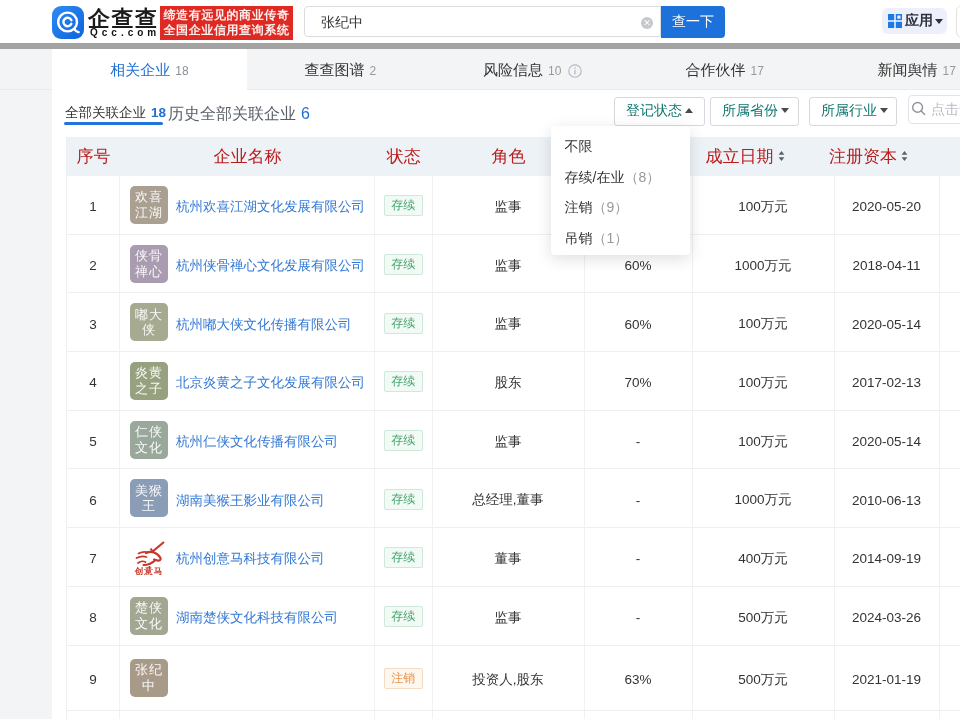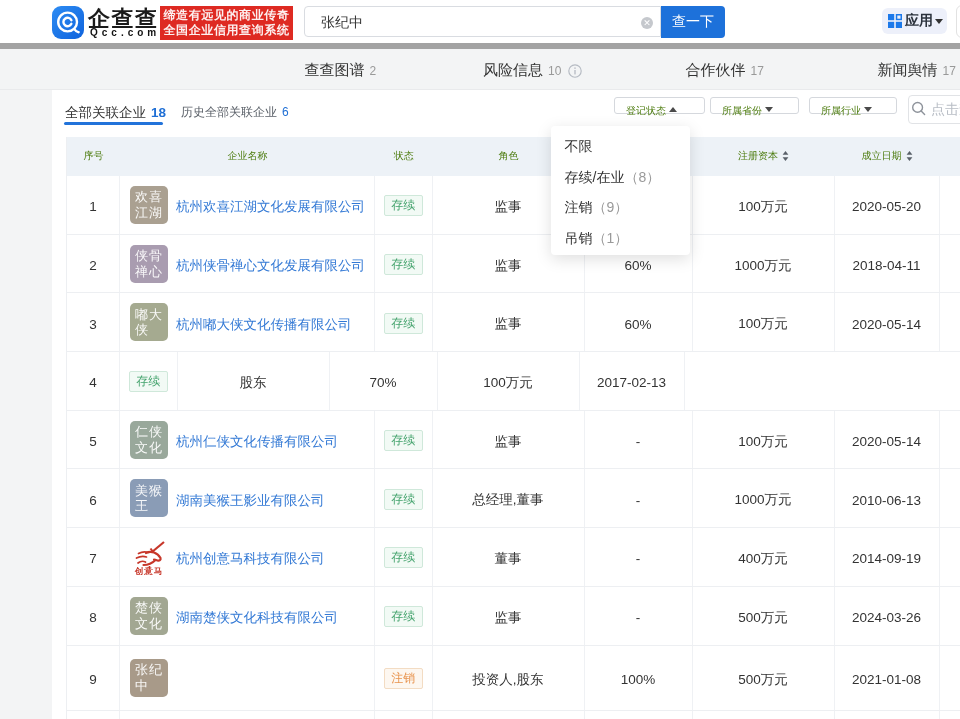--- a/index.html
+++ b/index.html
@@ -24,40 +24,40 @@
 #tabbar{position:absolute;left:0;top:49px;width:960px;height:41px;background:#f3f4f5;border-bottom:1px solid #e9eaec;z-index:5}
 .tab{position:absolute;top:0;height:41px;line-height:41px;font-size:15px;color:#333;white-space:nowrap}
 .tab .cnt{font-size:12px;color:#999;margin-left:5px}
 #tab1{left:52px;width:195px;background:#fff;height:42px;text-align:center;color:#1f6fd5}
 #tab1 .cnt{color:#8a9099}
 
 #content{position:absolute;left:52px;top:90px;width:908px;height:629px;background:#fff}
 #sn1{position:absolute;left:13px;top:14px;font-size:13.5px;font-weight:400;color:#333}
 #sn1 b{color:#1f6fd5;margin-left:5px}
 #snline{position:absolute;left:12px;top:32px;width:99px;height:3px;background:#2273da;border-radius:2px}
-#sn2{position:absolute;left:129px;top:14px;font-size:12px;color:#5a6068}
+#sn2{position:absolute;left:116px;top:14px;font-size:16px;color:#5a6068}
 #sn2 b{color:#1f6fd5;font-weight:400;margin-left:5px}
-.fbtn{position:absolute;top:7px;height:17px;border:1px solid #d5d8dd;border-radius:3px;background:#fff;font-size:10px;color:#4d7c0f;line-height:25px;padding-left:11px}
+.fbtn{position:absolute;top:7px;height:29px;border:1px solid #d5d8dd;border-radius:3px;background:#fff;font-size:14px;color:#0f766e;line-height:25px;padding-left:11px}
 .caret-d{display:inline-block;width:0;height:0;border:4.5px solid transparent;border-top:5.5px solid #4a4a4a;border-bottom:none;margin-left:3px;vertical-align:2px}
 .caret-u{display:inline-block;width:0;height:0;border:4.5px solid transparent;border-bottom:5.5px solid #4a4a4a;border-top:none;margin-left:3px;vertical-align:2px}
 #fb1{left:562px;width:91px}
 #fb2{left:658px;width:89px}
 #fb3{left:757px;width:88px}
 #srchbox{position:absolute;left:856px;top:5px;width:130px;height:29px;border:1px solid #e1e3e6;border-radius:4px;background:#fff}
 #srchico{position:absolute;left:859px;top:11px}
 #hinttxt{position:absolute;left:879px;top:11px;font-size:14px;color:#b9bec6;white-space:nowrap}
 
 #tbl{position:absolute;left:14px;top:46.5px;width:947px;border-left:1px solid #edeff2}
 .hrow{display:flex;height:39.5px;background:#edf2f7}
-.hcell{display:flex;align-items:center;justify-content:center;font-size:10px;color:#4d7c0f}
+.hcell{display:flex;align-items:center;justify-content:center;font-size:17px;color:#b91c1c}
 .trow{display:flex;height:58.7px;border-bottom:1px solid #edeff2;background:#fff}
 .cell{display:flex;align-items:center;justify-content:center;font-size:13.5px;color:#333;border-right:1px solid #eff1f4;text-align:center;padding-top:4px}
 .c1{width:53px}.c2{width:255px}.c3{width:57.5px}.c4{width:152px}.c5{width:108px}.c6{width:142px}.c7{width:105px}.c8{width:60px;border-right:none}
 .cname{justify-content:flex-start;padding-left:10px;text-align:left;line-height:21px}
-.logo{width:38px;height:38px;border-radius:5px;margin-right:8px;margin-top:-4px;flex:none;color:rgba(255,255,255,.93);font-size:13px;line-height:15.5px;letter-spacing:1px;display:flex;align-items:center;justify-content:center;}
+.logo{width:38px;height:38px;border-radius:5px;margin-right:8px;margin-top:-4px;flex:none;color:rgba(255,255,255,.93);font-size:13px;line-height:15.5px;letter-spacing:1px;display:flex;align-items:center;justify-content:center;text-align:center}
 .lnk{color:#3379d5;text-decoration:none}
 .tag{width:39px;height:21px;margin-top:-2px;border:1px solid #cfe8da;background:#f2faf5;color:#44a36d;font-size:12px;line-height:19px;text-align:center;border-radius:2px;flex:none}
 .tag.x{border-color:#f3dcc3;background:#fdf7f0;color:#e8944f}
 .sort{margin-left:4px}
 
 #panel{position:absolute;left:551px;top:126px;width:139px;height:129px;background:#fff;border-radius:4px;box-shadow:0 4px 16px rgba(0,0,0,.13);z-index:40;padding-top:5px;overflow:hidden}
 .pitem{height:30.7px;line-height:30.7px;padding-left:13.5px;font-size:14px;color:#333}
 .pitem span{color:#999}
 </style>
 </head>
@@ -86,20 +86,21 @@
       <rect x="0" y="7.8" width="6.2" height="6.2" fill="#1c79ea"></rect>
       <rect x="7.8" y="7.8" width="6.2" height="6.2" fill="#1c79ea"></rect>
     </svg>
     <span id="apptxt">应用</span>
     <span id="appcaret"></span>
   </div>
   <div id="cutbtn"></div>
 </div>
 
 <div id="tabbar">
+  <div class="tab" id="tab1">相关企业<span class="cnt">18</span></div>
   <div class="tab" style="left:304.5px">查查图谱<span class="cnt">2</span></div>
   <div class="tab" style="left:483px">风险信息<span class="cnt">10</span><svg width="14" height="14" viewBox="0 0 14 14" style="margin-left:7px;vertical-align:-2.5px">
         <circle cx="7" cy="7" r="6.2" fill="none" stroke="#b5bac2" stroke-width="1.15"></circle>
         <rect x="6.35" y="6" width="1.3" height="4.4" fill="#b5bac2"></rect>
         <rect x="6.35" y="3.4" width="1.3" height="1.5" fill="#b5bac2"></rect>
       </svg></div>
   <div class="tab" style="left:685.5px">合作伙伴<span class="cnt">17</span></div>
   <div class="tab" style="left:877.5px">新闻舆情<span class="cnt">17</span></div>
 </div>
 
@@ -116,28 +117,28 @@
       <path d="M10.2 10 l3.4 3.4" stroke="#8e939b" stroke-width="1.4" stroke-linecap="round"></path>
     </svg>
   <span id="hinttxt">点击查询</span>
   <div id="tbl">
     <div class="hrow">
       <div class="hcell c1">序号</div>
       <div class="hcell c2">企业名称</div>
       <div class="hcell c3">状态</div>
       <div class="hcell c4">角色</div>
       <div class="hcell c5">持股比例</div>
+      <div class="hcell c7">成立日期<svg class="sort" width="7" height="10" viewBox="0 0 7 10">
+            <path d="M3.5 0 L6.4 3.8 H0.6 Z" fill="#596069"></path>
+            <path d="M3.5 10 L0.6 6.2 H6.4 Z" fill="#596069"></path>
+          </svg></div>
       <div class="hcell c6">注册资本<svg class="sort" width="7" height="10" viewBox="0 0 7 10">
             <path d="M3.5 0 L6.4 3.8 H0.6 Z" fill="#596069"></path>
             <path d="M3.5 10 L0.6 6.2 H6.4 Z" fill="#596069"></path>
           </svg></div>
-      <div class="hcell c7">成立日期<svg class="sort" width="7" height="10" viewBox="0 0 7 10">
-            <path d="M3.5 0 L6.4 3.8 H0.6 Z" fill="#596069"></path>
-            <path d="M3.5 10 L0.6 6.2 H6.4 Z" fill="#596069"></path>
-          </svg></div>
       <div class="hcell c8"></div>
     </div>
     <div class="trow">
       <div class="cell c1">1</div>
       <div class="cell c2 cname">
           <div class="logo" style="background:#aaa091">欢喜<br>江湖</div>
           <a class="lnk">杭州欢喜江湖文化发展有限公司</a>
         </div>
       <div class="cell c3">
           <span class="tag">存续</span>
@@ -173,20 +174,24 @@
           <span class="tag">存续</span>
         </div>
       <div class="cell c4">监事</div>
       <div class="cell c5">60%</div>
       <div class="cell c6">100万元</div>
       <div class="cell c7">2020-05-14</div>
       <div class="cell c8"></div>
     </div>
     <div class="trow">
       <div class="cell c1">4</div>
+      <div class="cell c2 cname">
+          <div class="logo" style="background:#97a17f">炎黄<br>之子</div>
+          <a class="lnk">北京炎黄之子文化发展有限公司</a>
+        </div>
       <div class="cell c3">
           <span class="tag">存续</span>
         </div>
       <div class="cell c4">股东</div>
       <div class="cell c5">70%</div>
       <div class="cell c6">100万元</div>
       <div class="cell c7">2017-02-13</div>
       <div class="cell c8"></div>
     </div>
     <div class="trow">
@@ -261,23 +266,23 @@
     </div>
     <div class="trow" style="height:65.4px">
       <div class="cell c1">9</div>
       <div class="cell c2 cname">
           <div class="logo" style="background:#a89a89;">张纪<br>中</div>
         </div>
       <div class="cell c3">
           <span class="tag x">注销</span>
         </div>
       <div class="cell c4">投资人,股东</div>
-      <div class="cell c5">100%</div>
+      <div class="cell c5">63%</div>
       <div class="cell c6">500万元</div>
-      <div class="cell c7">2021-01-08</div>
+      <div class="cell c7">2021-01-19</div>
       <div class="cell c8"></div>
     </div>
     <div class="trow" style="height:20px;border-bottom:none">
       <div class="cell c1"></div>
         <div class="cell c2"></div>
         <div class="cell c3"></div>
         <div class="cell c4"></div>
       <div class="cell c5"></div>
         <div class="cell c6"></div>
         <div class="cell c7"></div>

